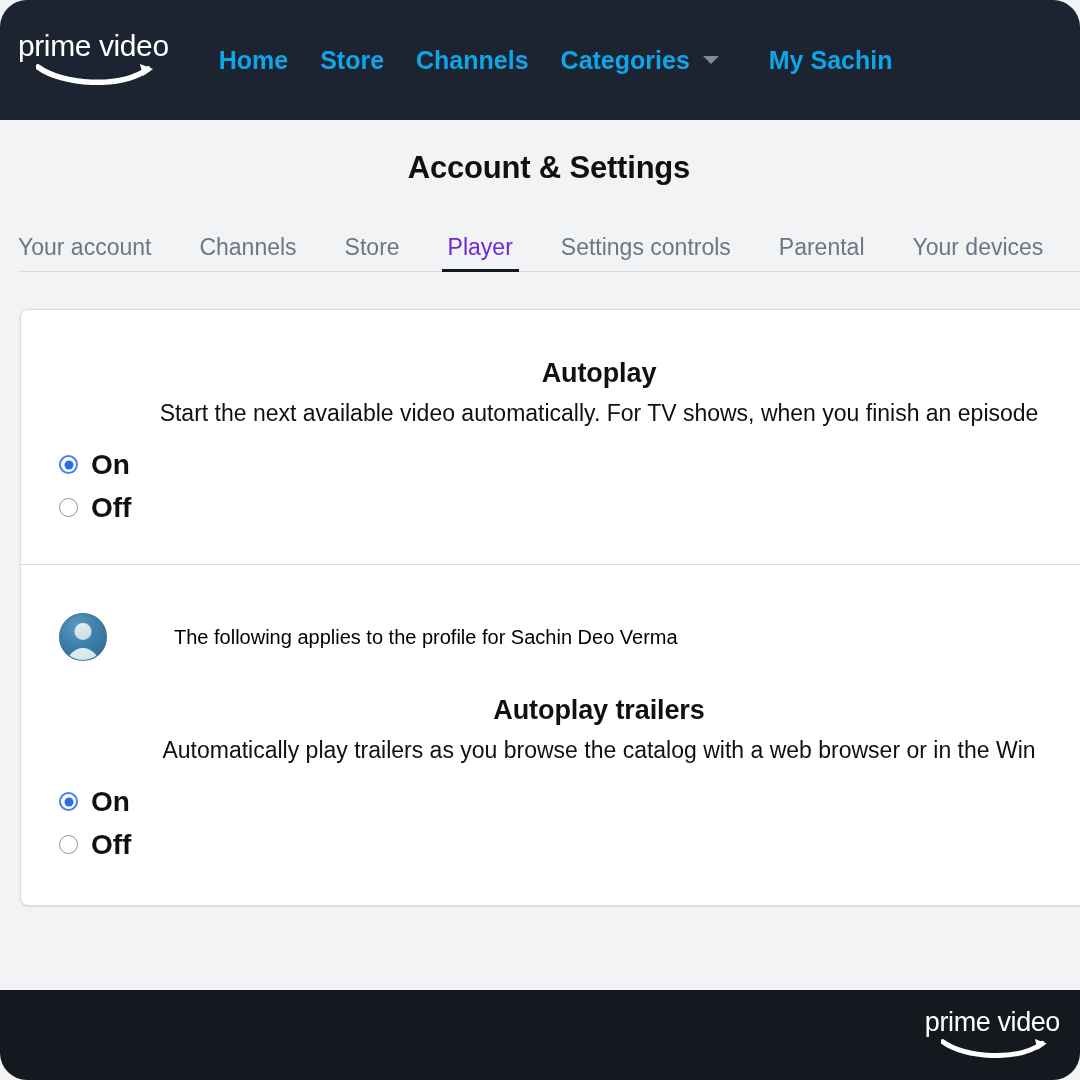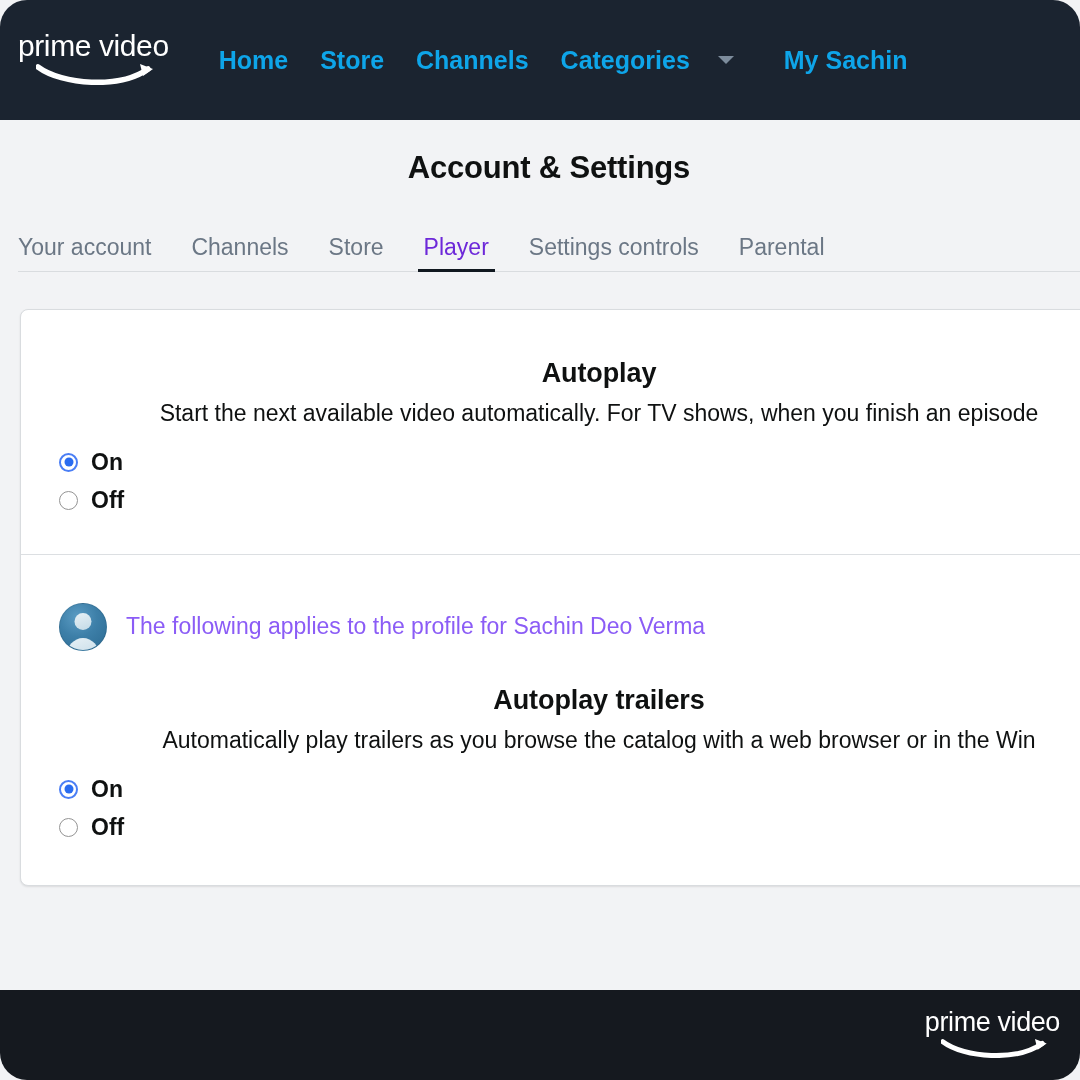--- a/index.html
+++ b/index.html
@@ -71,21 +71,21 @@
     font-weight: 700;
     padding: 0 16px;
     line-height: 1;
     white-space: nowrap;
     cursor: pointer;
   }
 
   .navlink.has-caret {
     display: inline-flex;
     align-items: center;
-    gap: 28px;
+    gap: 13px;
   }
 
   .caret {
     width: 0;
     height: 0;
     border-left: 8px solid transparent;
     border-right: 8px solid transparent;
     border-top: 8px solid #7d8c9c;
     display: inline-block;
   }
@@ -106,21 +106,21 @@
     letter-spacing: -0.2px;
   }
 
   
   .tabs {
     position: relative;
     margin-top: 26px;
     padding-left: 18px;
     display: flex;
     align-items: flex-end;
-    gap: 4px;
+    gap: 12px;
     white-space: nowrap;
     height: 60px;
   }
 
   .tabs::after {
     content: "";
     position: absolute;
     left: 18px;
     right: 0;
     bottom: 0;
@@ -230,21 +230,21 @@
     left: 50%;
     top: 50%;
     transform: translate(-50%, -50%);
     width: 9px;
     height: 9px;
     border-radius: 50%;
     background: #2a6cf0;
   }
 
   .radio-label {
-    font-size: 23px;
+    font-size: 28px;
     font-weight: 700;
     color: #0f1111;
     line-height: 1;
   }
 
   
   .profile-row {
     display: flex;
     align-items: center;
     gap: 19px;
@@ -278,24 +278,25 @@
     left: 50%;
     bottom: -14px;
     transform: translateX(-50%);
     width: 33px;
     height: 26px;
     border-radius: 50% 50% 0 0 / 70% 70% 0 0;
     background: linear-gradient(160deg, #e8f1f6 0%, #bdd6e4 100%);
   }
 
   .profile-text {
-    font-size: 23px;
-    color: #8b5cf6;
+    font-size: 20px;
+    color: #000000;
     line-height: 1.2;
     white-space: nowrap;
+    margin-left: 48px;
   }
 
   
   .footer {
     position: absolute;
     left: 0;
     bottom: 0;
     width: 1080px;
     height: 90px;
     background: #15191f;
@@ -350,20 +351,21 @@
 
     <h1 class="page-title">Account &amp; Settings</h1>
 
     <div class="tabs">
       <span class="tab">Your account</span>
       <span class="tab">Channels</span>
       <span class="tab">Store</span>
       <span class="tab active">Player</span>
       <span class="tab">Settings controls</span>
       <span class="tab">Parental</span>
+      <span class="tab">Your devices</span>
     </div>
 
     <div class="card">
 
       <div class="section first">
         <div class="setting-title">Autoplay</div>
         <div class="setting-desc">Start the next available video automatically. For TV shows, when you finish an episode</div>
 
         <div class="radio-group">
           <div class="radio-row">

